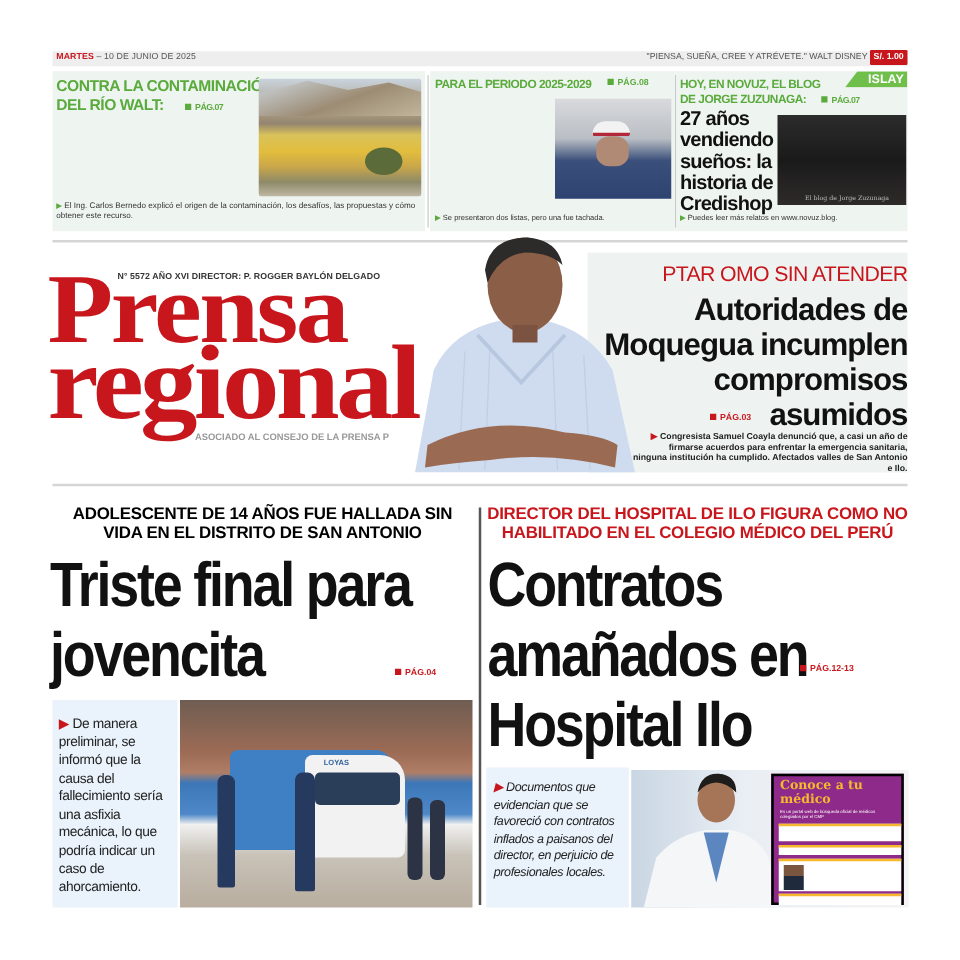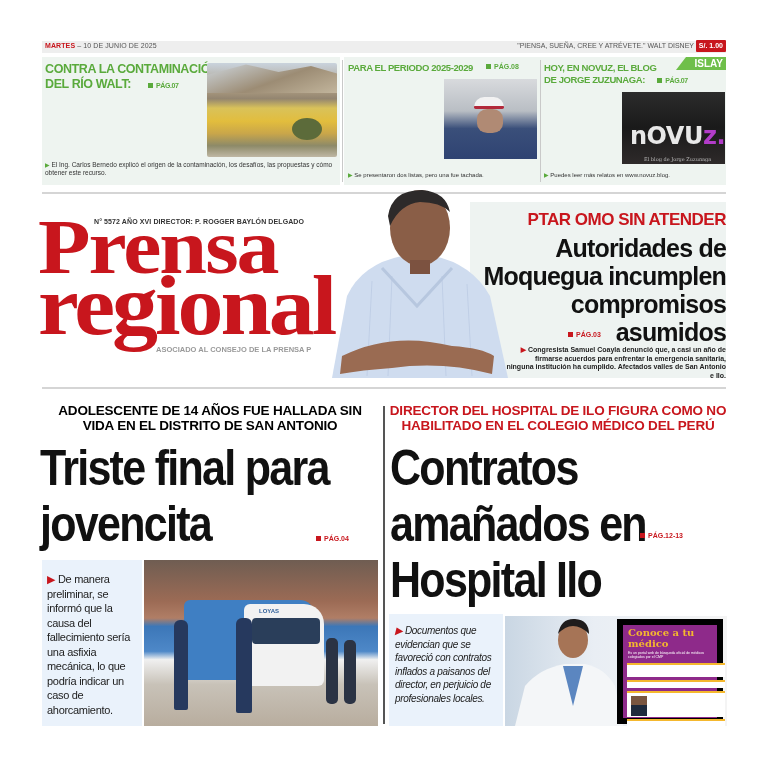--- a/index.html
+++ b/index.html
@@ -45,21 +45,21 @@
   #hr1 { left: 42px; top: 192px; width: 684px; height: 2px; background: #d5d5d5; }
   #masthead-info { left: 94px; top: 218px; font-size: 7px; font-weight: bold; color: #333; letter-spacing: 0.1px; }
   #logo { left: 38px; top: 206px; width: 330px; height: 150px; color: #c8161d; font-family: "Liberation Serif", serif; font-weight: bold; }
   #logo .l1 { position: absolute; left: 0; top: 4px; font-size: 86px; line-height: 80px; letter-spacing: -2px; transform: scaleY(0.92); transform-origin: top left; }
   #logo .l2 { position: absolute; left: 0; top: 60px; font-size: 92px; line-height: 86px; letter-spacing: -3px; transform: scaleY(0.92); transform-origin: top left; }
   #masthead-assoc { left: 156px; top: 345px; font-size: 7.5px; font-weight: bold; color: #999; }
 
   
   #lead-photo { left: 322px; top: 186px; width: 190px; height: 192px; }
   #lead-panel { left: 470px; top: 202px; width: 256px; height: 176px; background: #eef3f1; }
-  #lead-kicker { right: 42px; top: 210px; font-size: 17px; font-weight: bold; color: #c8161d; letter-spacing: -0.5px; text-align: right; }
+  #lead-kicker { right: 42px; top: 210px; font-size: 17px; font-weight: normal; color: #c8161d; letter-spacing: -0.5px; text-align: right; }
   #lead-head { right: 42px; top: 234px; width: 260px; font-size: 25px; font-weight: bold; line-height: 28px; letter-spacing: -0.8px; text-align: right; color: #111; }
   #lead-pag { left: 568px; top: 331px; }
   #lead-summary { right: 42px; top: 346px; width: 220px; font-size: 7px; font-weight: bold; line-height: 8.5px; text-align: right; color: #222; }
 
   #hr2 { left: 42px; top: 387px; width: 684px; height: 2px; background: #d5d5d5; }
   #vdiv { left: 383px; top: 406px; width: 2px; height: 318px; background: #555; }
 
   
   #s1-kicker { left: 42px; top: 403px; width: 336px; text-align: center; font-size: 13.5px; font-weight: bold; color: #000000; line-height: 15px; letter-spacing: -0.2px; }
   #s1-head { left: 40px; top: 440px; width: 345px; font-size: 50px; font-weight: bold; line-height: 56px; letter-spacing: -2px; color: #111; transform: scaleX(0.86); transform-origin: top left; }
@@ -68,21 +68,21 @@
   #s1-text { left: 47px; top: 572px; width: 95px; font-size: 11px; line-height: 14.5px; color: #222; letter-spacing: -0.3px; }
   #s1-photo { left: 144px; top: 560px; width: 234px; height: 166px; overflow: hidden; background: linear-gradient(180deg, #6f5d52 0%, #9c6b55 25%, #b07e66 35%, #3c77b8 40%, #4e88c8 55%, #f0f0f0 60%, #c8c2b8 75%, #b8ad9e 100%); }
 
   
   #s2-kicker { left: 388px; top: 403px; width: 340px; text-align: center; font-size: 13.5px; font-weight: bold; color: #c8161d; line-height: 15px; letter-spacing: -0.2px; }
   #s2-head { left: 390px; top: 440px; width: 370px; font-size: 50px; font-weight: bold; line-height: 56px; letter-spacing: -2px; color: #111; transform: scaleX(0.86); transform-origin: top left; }
   #s2-pag { left: 640px; top: 532px; }
   #s2-box { left: 389px; top: 614px; width: 114px; height: 112px; background: #eaf2fb; }
   #s2-text { left: 395px; top: 624px; width: 112px; font-size: 10px; font-style: italic; line-height: 13.5px; color: #222; letter-spacing: -0.3px; }
   #s2-photo { left: 505px; top: 616px; width: 222px; height: 110px; overflow: hidden; background: linear-gradient(90deg, #c9d6e3 0%, #e9eef4 40%, #f4f4f4 100%); }
-  #med-card { left: 617px; top: 619px; width: 106px; height: 105px; background: #8e2a8a; border: 6px solid #000000; }
+  #med-card { left: 617px; top: 619px; width: 106px; height: 105px; background: #8e2a8a; border: 2px solid #000000; }
   #med-card .title { position: absolute; left: 5px; top: 2px; font-family: "DejaVu Serif", serif; font-size: 10px; font-weight: bold; color: #f5b82e; line-height: 11px; }
   #med-card .sub { position: absolute; left: 5px; top: 26px; font-size: 3.5px; color: #fff; width: 90px; }
   #med-card .row { position: absolute; left: 4px; width: 98px; background: #fff; border-top: 2px solid #f5b82e; }
 </style>
 </head>
 <body>
 
 <div id="topbar" class="abs">
   <span class="date"><span class="day">MARTES</span><span> – 10 DE JUNIO DE 2025</span></span>
   <span class="quote">"PIENSA, SUEÑA, CREE Y ATRÉVETE." WALT DISNEY</span>
@@ -115,22 +115,22 @@
 
 <div class="abs vsep" style="left:540px;top:60px;height:122px;"></div>
 
 <div id="teaser3" class="abs teaser">
   <div class="abs" style="right:0;top:0;width:50px;height:13px;background:#6fbf4a;clip-path:polygon(20% 0,100% 0,100% 100%,0 100%);"></div>
   <div class="abs" style="right:3px;top:1px;font-size:10px;font-weight:bold;color:#fff;">ISLAY</div>
   <div class="abs kicker-green" style="left:3px;top:5px;font-size:9.5px;line-height:12px;">
     <div>HOY, EN NOVUZ, EL BLOG</div>
     <div><span>DE JORGE ZUZUNAGA:</span> <span class="pag-green" style="margin-left:10px;">PÁG.07</span></div>
   </div>
+  <div class="abs t-head" style="left:3px;top:30px;width:80px;font-size:16px;line-height:17px;">27 años vendiendo sueños: la historia de Credishop</div>
   <div class="abs img-novuz" style="left:81px;top:35px;width:103px;height:72px;">
-    <div class="novuz-logo"><span>nOVU</span><span class="z">z.</span></div>
     <div class="novuz-sub">El blog de Jorge Zuzunaga</div>
   </div>
   <div class="abs t-summary" style="left:3px;top:114px;width:180px;font-size:6px;"><span class="tri-green">▶</span> <span>Puedes leer más relatos en www.novuz.blog.</span></div>
 </div>
 
 <div id="hr1" class="abs"></div>
 
 <div id="logo" class="abs">
   <div class="l1">Prensa</div>
   <div class="l2">regional</div>

